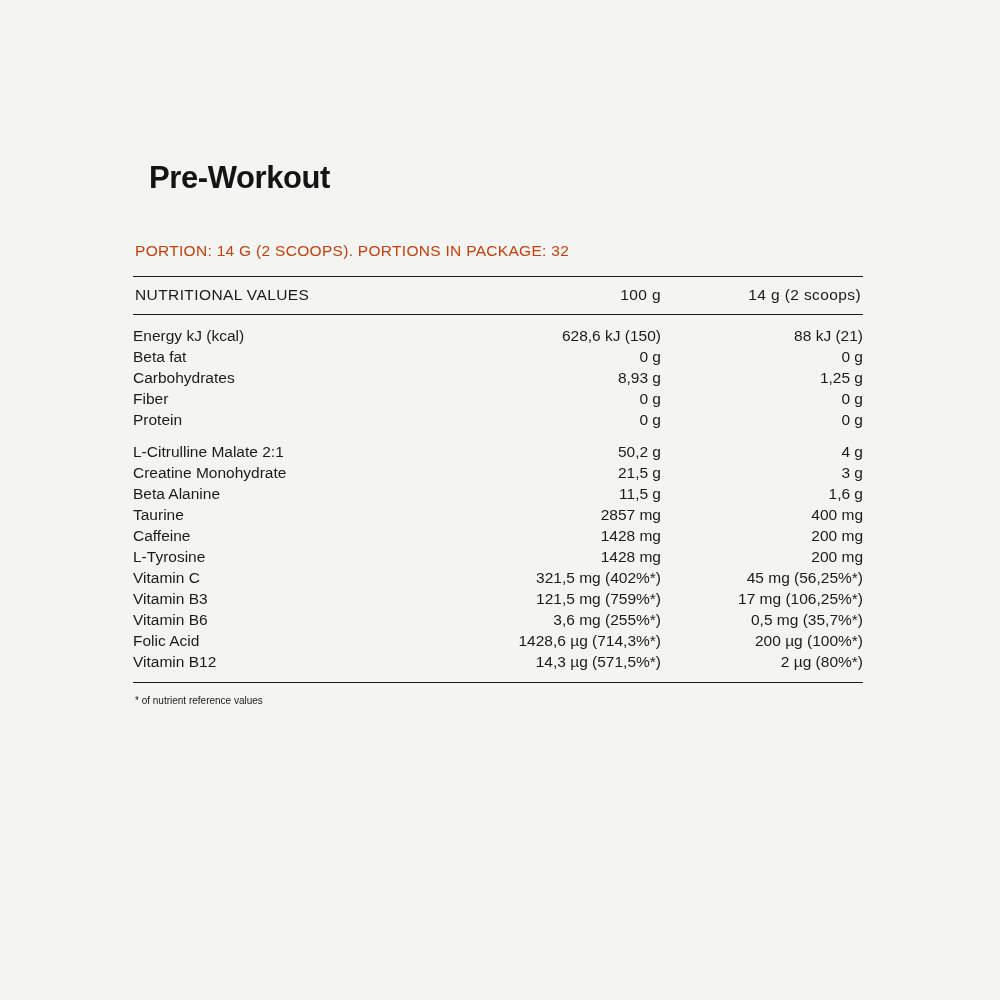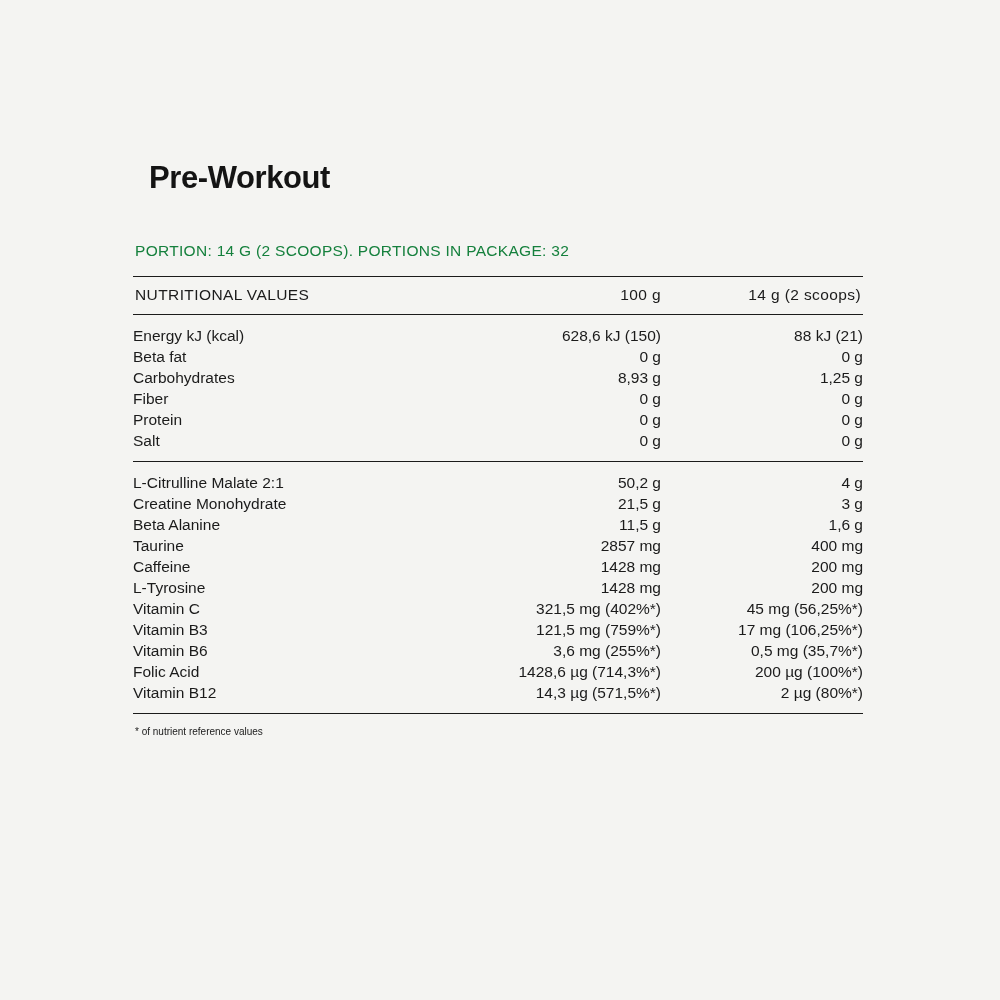--- a/index.html
+++ b/index.html
@@ -24,21 +24,21 @@
     font-size: 31px;
     font-weight: bold;
     letter-spacing: -0.4px;
     margin: 0 0 46px 16px;
     color: #141414;
   }
   .portion-line {
     font-size: 15.5px;
     letter-spacing: 0.3px;
     margin: 0 0 16px 2px;
-    color: #15803d;
+    color: #c2410c;
   }
   table.nutri {
     width: 730px;
     border-collapse: collapse;
     font-size: 15.5px;
   }
   table.nutri td, table.nutri th {
     padding: 0;
     font-weight: normal;
     vertical-align: baseline;
@@ -118,25 +118,20 @@
       <tr class="data-row">
         <td class="col-name">Fiber</td>
         <td class="col-a">0 g</td>
         <td class="col-b">0 g</td>
       </tr>
       <tr class="data-row">
         <td class="col-name">Protein</td>
         <td class="col-a">0 g</td>
         <td class="col-b">0 g</td>
       </tr>
-      <tr class="data-row group-end rule-bot">
-        <td class="col-name">Salt</td>
-        <td class="col-a">0 g</td>
-        <td class="col-b">0 g</td>
-      </tr>
     </tbody>
     <tbody>
       <tr class="data-row group-start">
         <td class="col-name">L-Citrulline Malate 2:1</td>
         <td class="col-a">50,2 g</td>
         <td class="col-b">4 g</td>
       </tr>
       <tr class="data-row">
         <td class="col-name">Creatine Monohydrate</td>
         <td class="col-a">21,5 g</td>

